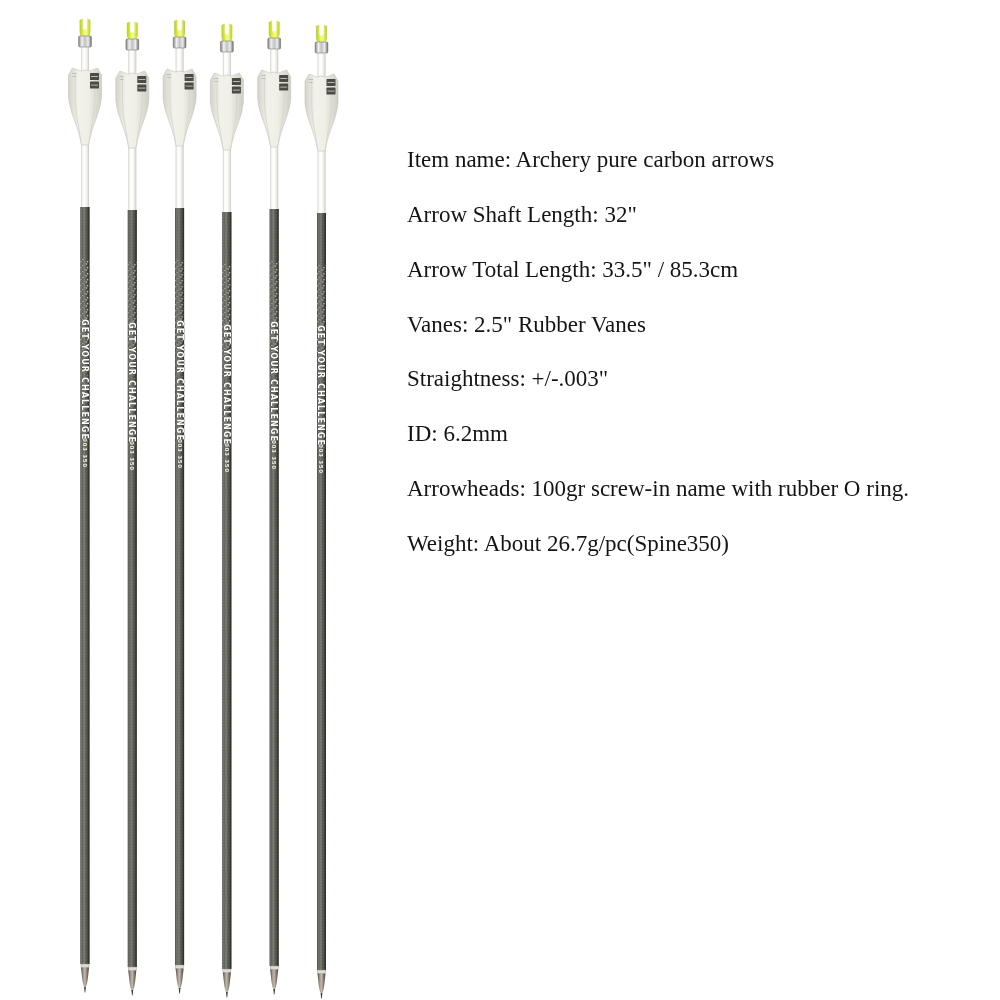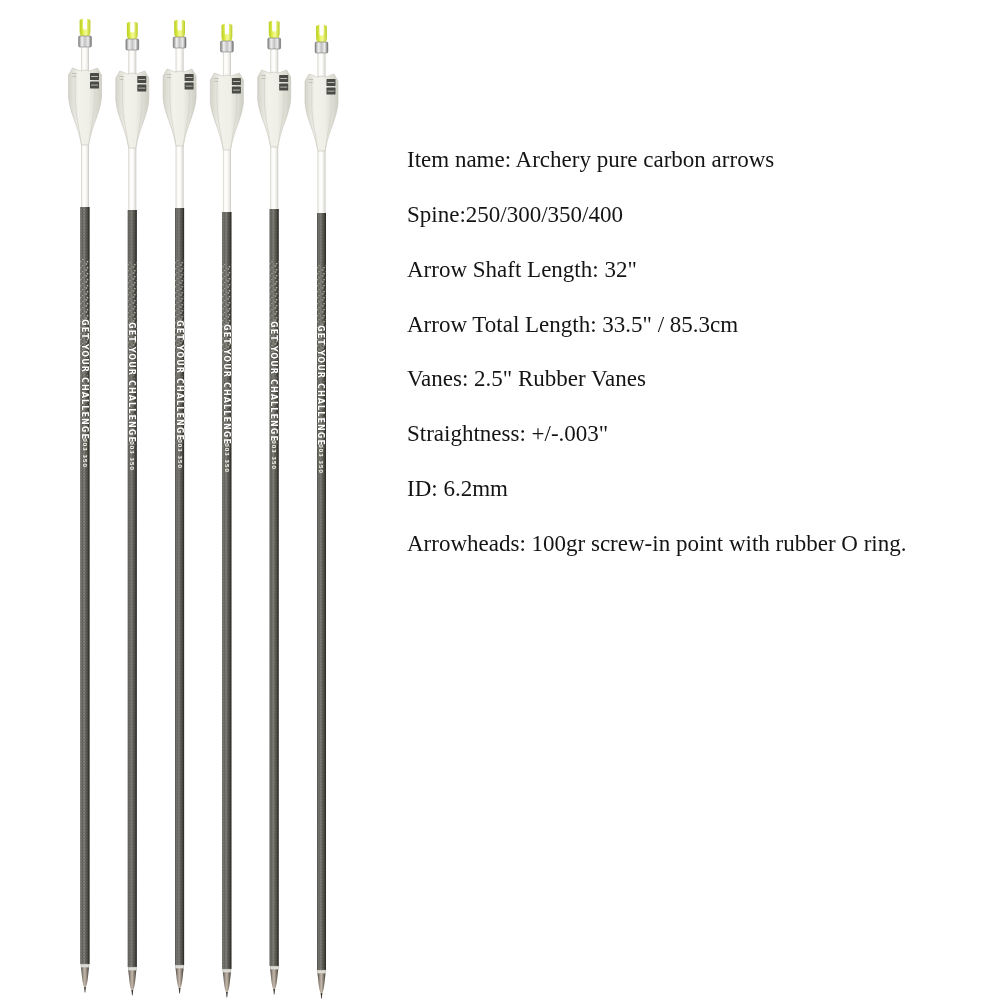--- a/index.html
+++ b/index.html
@@ -148,22 +148,22 @@
         <use href="#arrowT" x="85.0" y="17"></use>
         <use href="#arrowT" x="132.3" y="20"></use>
         <use href="#arrowT" x="179.6" y="18"></use>
         <use href="#arrowT" x="226.9" y="22"></use>
         <use href="#arrowT" x="274.2" y="19"></use>
         <use href="#arrowT" x="321.5" y="23"></use>
       </svg></div>
 
   <div class="specs">
     <p class="spec-line">Item name: Archery pure carbon arrows</p>
-    <p class="spec-line">Spine:250/300/350/400</p>
     <p class="spec-line">Arrow Shaft Length: 32"</p>
     <p class="spec-line">Arrow Total Length: 33.5" / 85.3cm</p>
     <p class="spec-line">Vanes: 2.5" Rubber Vanes</p>
     <p class="spec-line">Straightness: +/-.003"</p>
     <p class="spec-line">ID: 6.2mm</p>
-    <p class="spec-line">Arrowheads: 100gr screw-in point with rubber O ring.</p>
+    <p class="spec-line">Arrowheads: 100gr screw-in name with rubber O ring.</p>
+    <p class="spec-line">Weight: About 26.7g/pc(Spine350)</p>
   </div>
 
 </div>
 
 </body></html>

